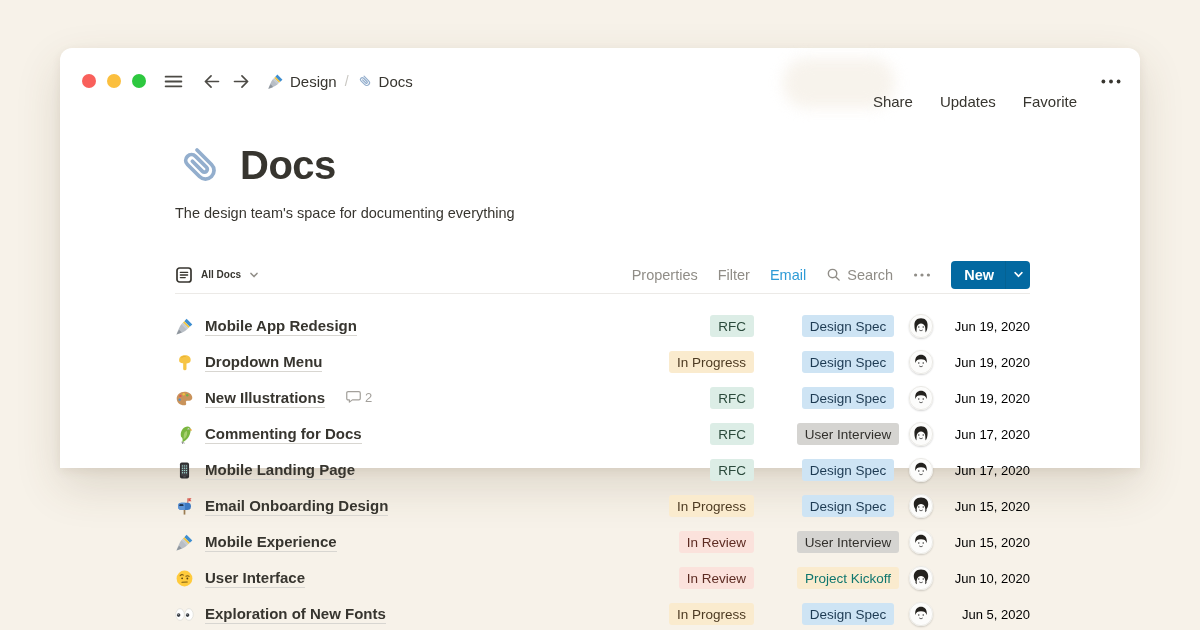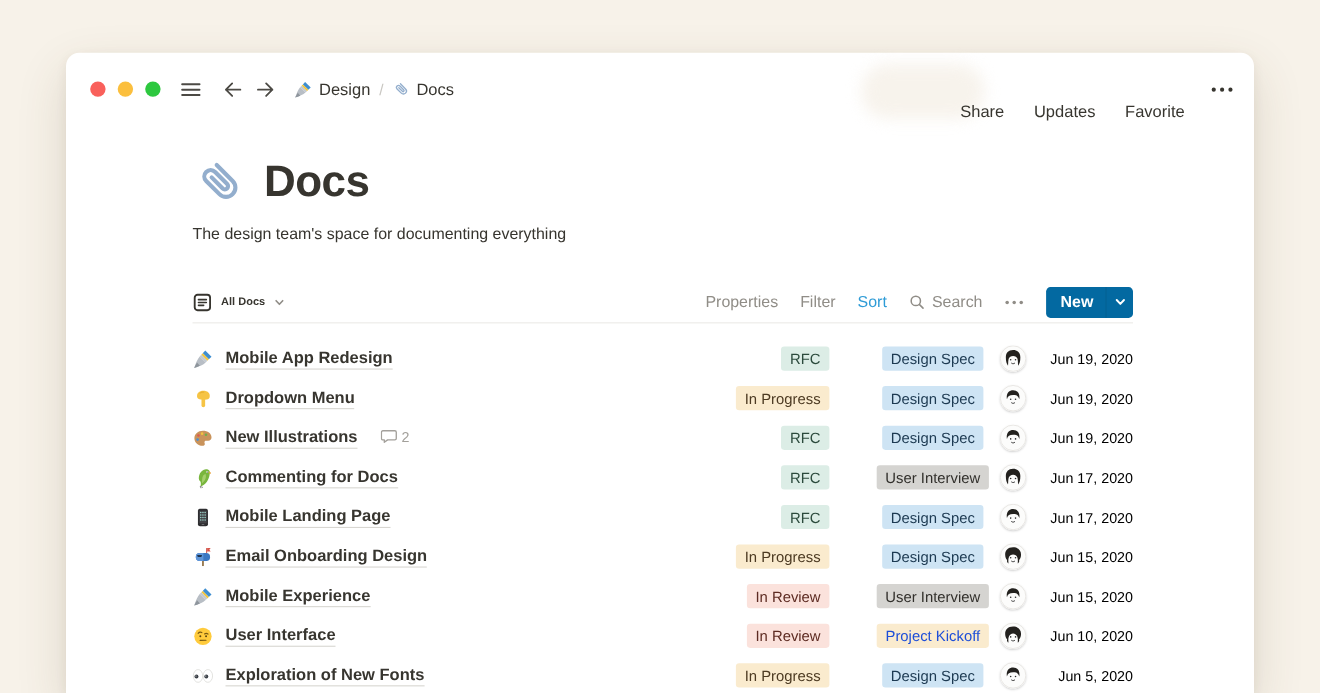--- a/index.html
+++ b/index.html
@@ -1,21 +1,21 @@
 <!DOCTYPE html>
 <html><head>
 <meta charset="utf-8">
 <style>
   * { margin:0; padding:0; box-sizing:border-box; }
   html,body { width:1200px; height:630px; }
   body { font-family:"Liberation Sans","DejaVu Sans",sans-serif; }
   .stage { position:relative; width:1200px; height:630px; background:#F7F2E9; overflow:hidden; }
 
   .window {
-    position:absolute; left:60px; top:48px; width:1080px; height:582px;
+    position:absolute; left:60px; top:48px; width:1080px; height:420px;
     background:#FFFFFF; border-radius:12px 12px 0 0;
     box-shadow:0 18px 45px rgba(90,70,40,0.16), 0 3px 10px rgba(90,70,40,0.08);
   }
 
   
   .topbar { position:relative; display:flex; align-items:center; height:66px; padding:0 18px 0 22px; }
   .traffic { display:flex; align-items:center; gap:11px; }
   .light { width:14px; height:14px; border-radius:50%; }
   .light.red { background:#F9605B; }
   .light.yellow { background:#FBBF3E; }
@@ -163,21 +163,21 @@
           <span class="view-label">All Docs</span>
           <span class="tb-icon">
               <svg width="10" height="10" viewBox="0 0 10 10">
                 <path d="M2 3.4 5 6.6 8 3.4" fill="none" stroke="#908D87" stroke-width="1.5" stroke-linecap="round" stroke-linejoin="round"></path>
               </svg>
             </span>
         </div>
         <div class="toolbar-right">
           <span class="tb-text">Properties</span>
           <span class="tb-text">Filter</span>
-          <span class="tb-text sort" style="color: rgb(46, 155, 214);">Sort</span>
+          <span class="tb-text sort" style="color: rgb(46, 155, 214);">Email</span>
           <span class="tb-search">
             <span class="tb-icon">
                 <svg width="15" height="15" viewBox="0 0 16 16">
                   <circle cx="7" cy="7" r="4.5" fill="none" stroke="#908D87" stroke-width="1.5"></circle>
                   <path d="M10.6 10.6 14 14" fill="none" stroke="#908D87" stroke-width="1.5" stroke-linecap="round" stroke-linejoin="round"></path>
                 </svg>
               </span>
             <span class="tb-text">Search</span>
           </span>
           <span class="tb-more">
@@ -449,21 +449,21 @@
                   <path d="M7.3 13.9l5.6-.2" stroke="#7A5A12" stroke-width="1.1" stroke-linecap="round"></path>
                 </svg>
               </span>
       <span class="row-title">User Interface</span>
 
     </div>
     <div class="col-status">
       <span class="tag" style="background: rgb(251, 226, 220); color: rgb(93, 43, 34);">In Review</span>
     </div>
     <div class="col-type">
-      <span class="tag" style="background: rgb(250, 235, 206); color: #1d4ed8;">Project Kickoff</span>
+      <span class="tag" style="background: rgb(250, 235, 206); color: #0f766e;">Project Kickoff</span>
     </div>
     <span class="col-avatar"><svg width="24" height="24" viewBox="0 0 24 24">
                 <circle cx="12" cy="12" r="12" fill="#FCFCFB"></circle>
                 <circle cx="12" cy="12" r="11.6" fill="none" stroke="#E6E4E0" stroke-width="0.8"></circle>
                 <path d="M12 3.6c-5.2 0-7.4 3.4-7.2 7 .1 2.4.8 3.6 1.8 4.6-.4 1.2 0 2.4 1.2 3-.2-2.8-.4-5.8 1.8-7.4.8-.6 1.6-.8 2.4-.8s1.6.2 2.4.8c2.2 1.6 2 4.6 1.8 7.4 1.2-.6 1.6-1.8 1.2-3 1-1 1.7-2.2 1.8-4.6.2-3.6-2-7-7.2-7Z" fill="#23211E"></path>
                 <circle cx="9.8" cy="13" r="0.72" fill="#2A2A2A"></circle>
                 <circle cx="14.2" cy="13" r="0.72" fill="#2A2A2A"></circle>
                 <path d="M10.6 16.2c.9.7 1.9.7 2.8 0" fill="none" stroke="#2A2A2A" stroke-width="0.8" stroke-linecap="round"></path>
               </svg></span>
     <span class="col-date">Jun 10, 2020</span>

